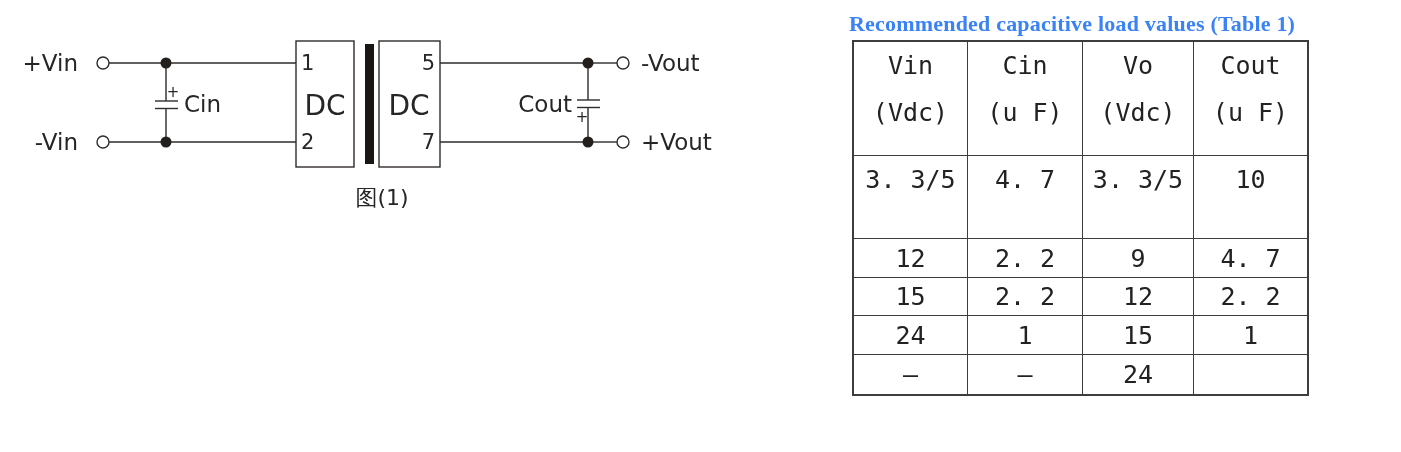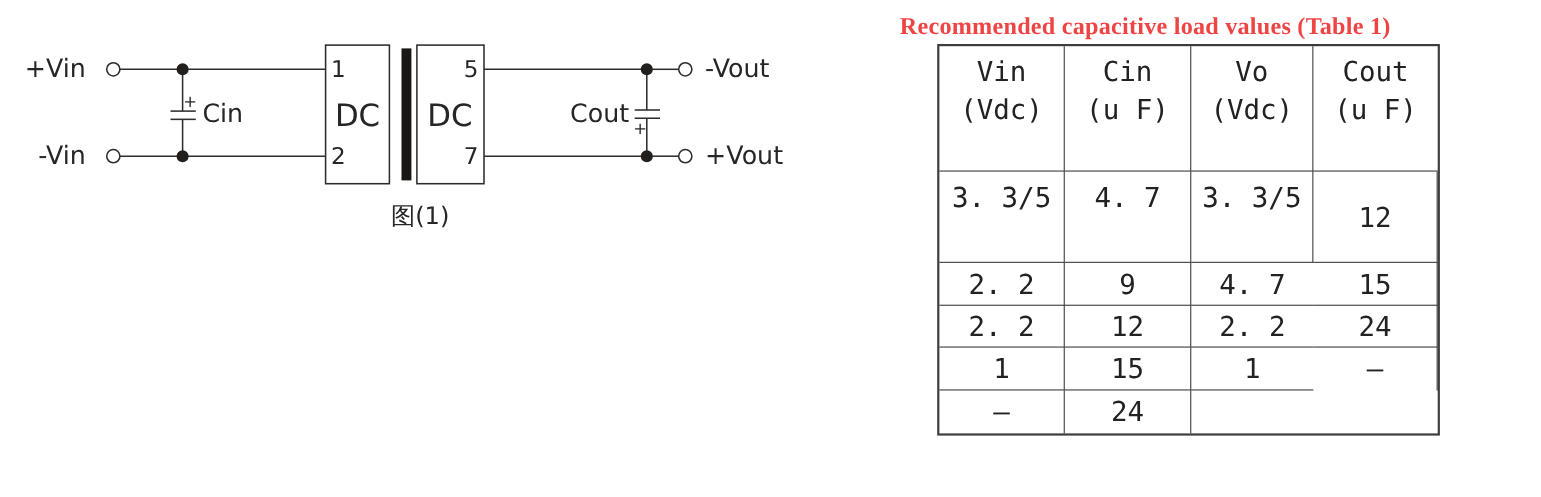--- a/index.html
+++ b/index.html
@@ -13,39 +13,39 @@
     fill:#262626;
     font-family:"DejaVu Sans", sans-serif;
   }
   .lbl   { font-size:23px; }
   .pin   { font-size:21px; }
   .block { font-size:28px; }
   .pol   { font-size:15px; }
   .cap   { font-size:22px; }
   
   #table-title {
-    position:absolute; left:818px; top:11px;
+    position:absolute; left:849px; top:11px;
     font-family:"Liberation Serif", serif;
-    font-weight:bold; font-size:22px; color:#ef4444;
+    font-weight:bold; font-size:22px; color:#3b82f6;
     white-space:nowrap; letter-spacing:0.2px;
   }
   #captable {
     position:absolute; left:852px; top:40px;
     display:grid;
     grid-template-columns:114px 115px 111px 113px;
     grid-template-rows:114px 83px 39px 38px 39px 39px;
     border:2px solid #3d3d3d;
     background:#ffffff;
   }
   .cell {
     border-right:1.5px solid #3d3d3d;
     border-bottom:1.5px solid #3d3d3d;
     display:flex; align-items:center; justify-content:center;
     font-family:"DejaVu Sans Mono", monospace;
-    font-size:25px; color:#222222;
+    font-size:25px; color:#222222;gap:13px;
   }
   .cell.lc { border-right:none; }
   .cell.lr { border-bottom:none; }
   .cell.top {
     flex-direction:column; align-items:center; justify-content:flex-start;
     padding-top:7px; line-height:34px;
   }
 </style>
 </head>
 <body>
@@ -124,20 +124,21 @@
       <div>(Vdc)</div>
     </div>
     <div class="cell top lc">
       <div>Cout</div>
       <div>(u F)</div>
     </div>
 
     <div class="cell top">3. 3/5</div>
     <div class="cell top">4. 7</div>
     <div class="cell top">3. 3/5</div>
+    <div class="cell top lc">10</div>
 
     <div class="cell">12</div>
     <div class="cell">2. 2</div>
     <div class="cell">9</div>
     <div class="cell lc">4. 7</div>
 
     <div class="cell">15</div>
     <div class="cell">2. 2</div>
     <div class="cell">12</div>
     <div class="cell lc">2. 2</div>

